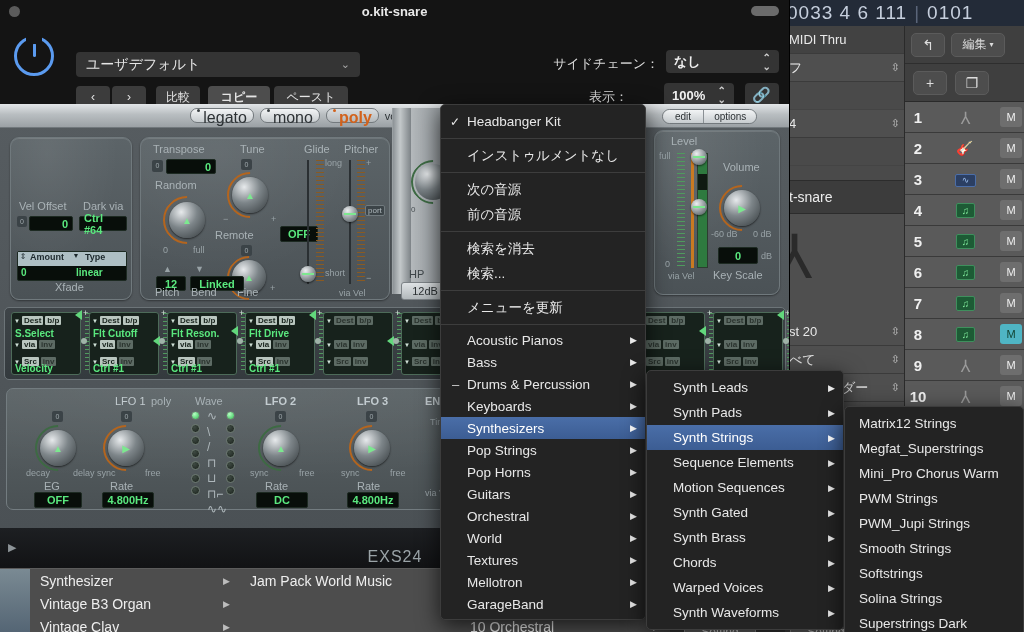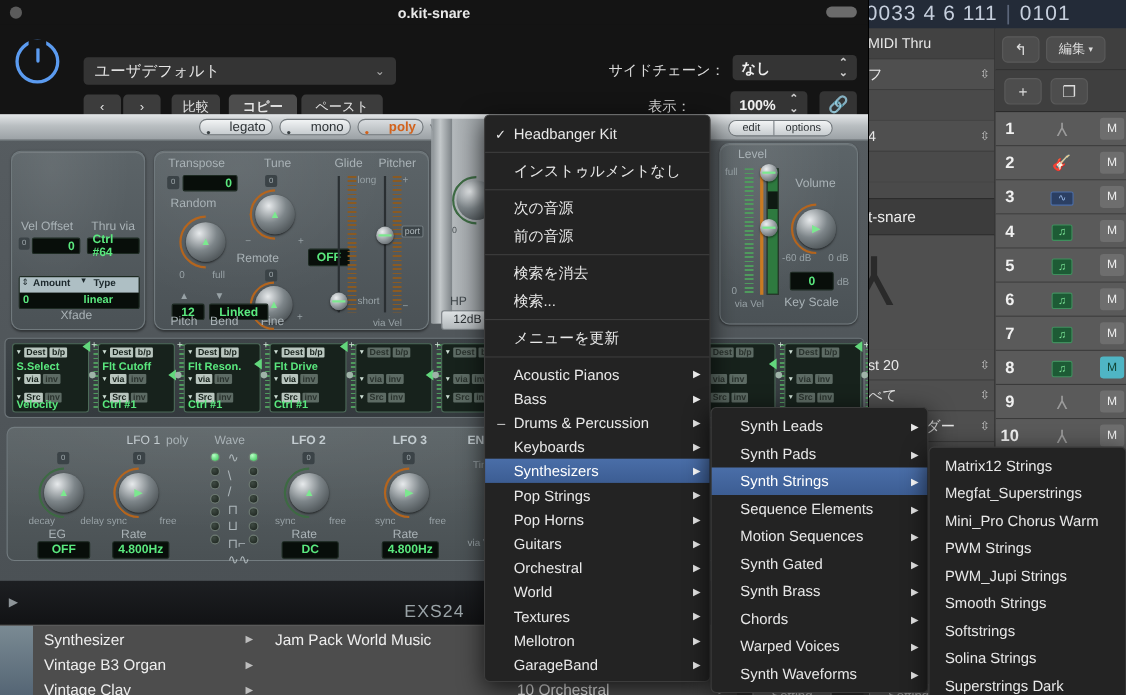--- a/index.html
+++ b/index.html
@@ -130,22 +130,22 @@
     position:absolute; left:0; top:104px; width:790px; height:466px;
     background: linear-gradient(#cfd3d6 0px, #9aa0a4 6px, #6e7478 10px, #565c60 12px, #4a5054 100%);
   }
   .exs-topbar {
     position:absolute; left:0; top:0; width:790px; height:24px;
     background:linear-gradient(#e3e6e8,#b9bec1 45%,#9ba1a5);
     display:flex; align-items:center; justify-content:center; gap:6px;
     border-bottom:1px solid #71787c;
   }
   .mini-btn { height:15px; padding:0 6px; border:1px solid #73797d; border-radius:7px;
-    background:linear-gradient(#f2f4f5,#c7cccf); font-size:12px; color:#2d3235;
-    display:flex; align-items:flex-end; gap:18px; font-family:"Liberation Sans",sans-serif; }
+    background:linear-gradient(#f2f4f5,#c7cccf); font-size:16px; color:#2d3235;
+    display:flex; align-items:flex-start; gap:3px; font-family:"Liberation Sans",sans-serif; }
   .mini-btn.on { background:linear-gradient(#d9dde0,#b4b9bc); color:#d2621c; font-weight:bold; }
   .mini-btn .d { width:3px; height:3px; border-radius:50%; background:#3a4043; }
   .mini-btn.on .d { background:#d2621c; }
   .tb-lab { font-size:11px; color:#2d3235; }
   .num-chip { background:#0d1510; color:#57e07a; font-size:10px; border-radius:3px;
     padding:1px 5px; font-weight:bold; }
 
   .panel {
     position:absolute; border-radius:9px;
     background:
@@ -458,21 +458,21 @@
         <span class="num-chip">0</span>
         <div class="mini-btn">
             <span class="d"></span>
             <span>unison</span>
           </div>
         <div style="width:14px;height:14px;border-radius:50%;border:1px solid #6e7579;color:#40474b;font-size:10px;display:flex;align-items:center;justify-content:center;margin-left:12px;">−</div>
       </div>
 
       <div class="panel" style="left:10px; top:33px; width:122px; height:163px;">
         <div class="ptext" style="left:8px; top:62px;">Vel Offset</div>
-        <div class="ptext" style="left:72px; top:62px;">Thru via</div>
+        <div class="ptext" style="left:72px; top:62px;">Dark via</div>
         <div style="position:absolute;left:6px;top:78px;width:10px;height:11px;background:#3b4347;border-radius:2px;color:#9fa8ac;font-size:7px;text-align:center;line-height:11px;">0</div>
         <div class="lcd" style="left:18px; top:78px; width:44px; height:15px;">0</div>
         <div class="lcd c" style="left:68px; top:78px; width:48px; height:15px;">Ctrl #64</div>
         <div style="position:absolute;left:6px;top:113px;width:110px;height:30px;background:#080e0a;border:1px solid #1d2a22;border-radius:2px;">
           <div style="position:absolute;left:0;top:0;width:100%;height:14px;display:flex;background:#aebfc4;">
             <span style="width:10px;color:#1c282c;font-size:8px;text-align:center;">⇕</span>
             <span style="flex:1;color:#1c282c;font-size:9px;font-weight:bold;padding-left:2px;">Amount</span>
             <span style="width:10px;color:#1c282c;font-size:7px;text-align:center;">▼</span>
             <span style="flex:1;color:#1c282c;font-size:9px;font-weight:bold;padding-left:4px;">Type</span>
           </div>

